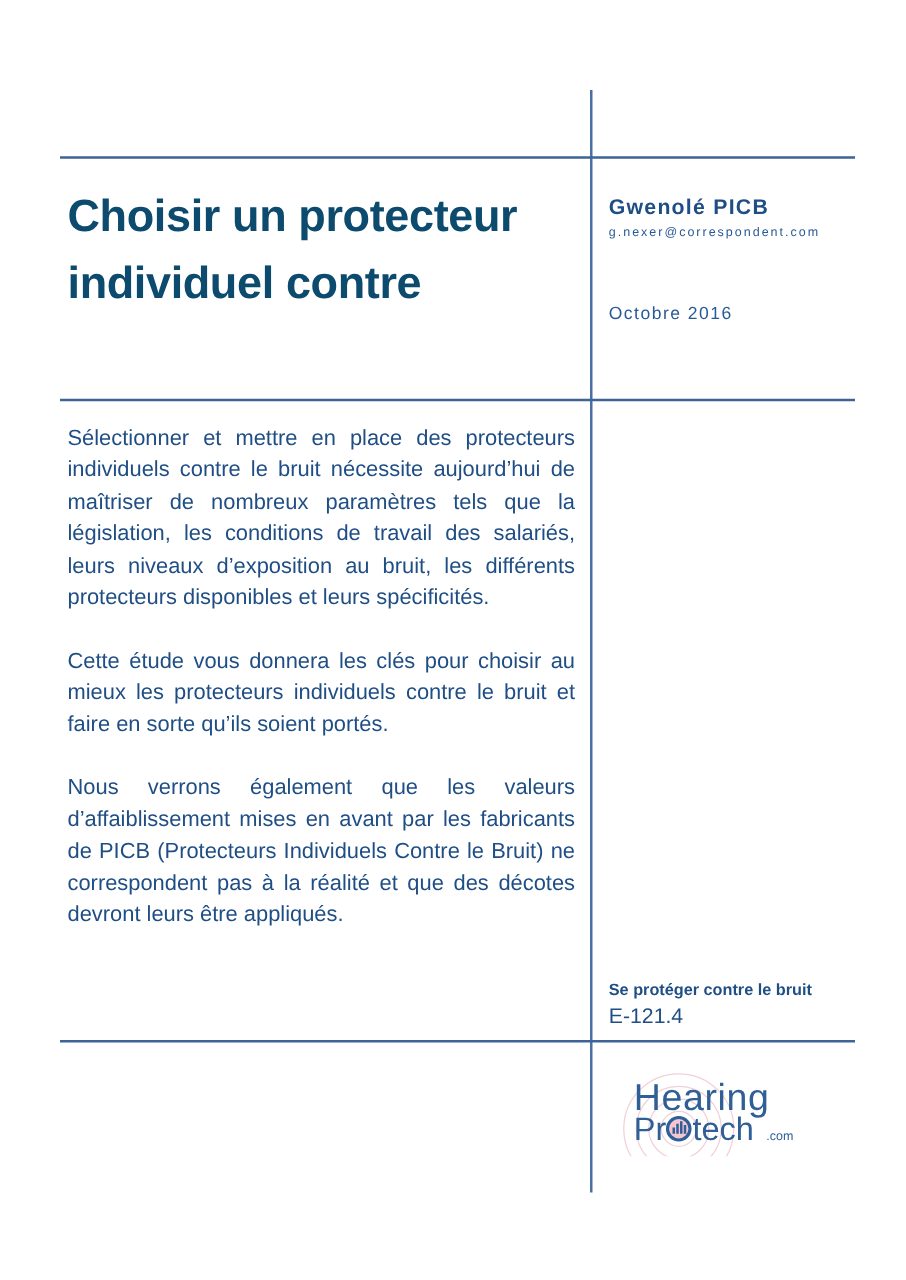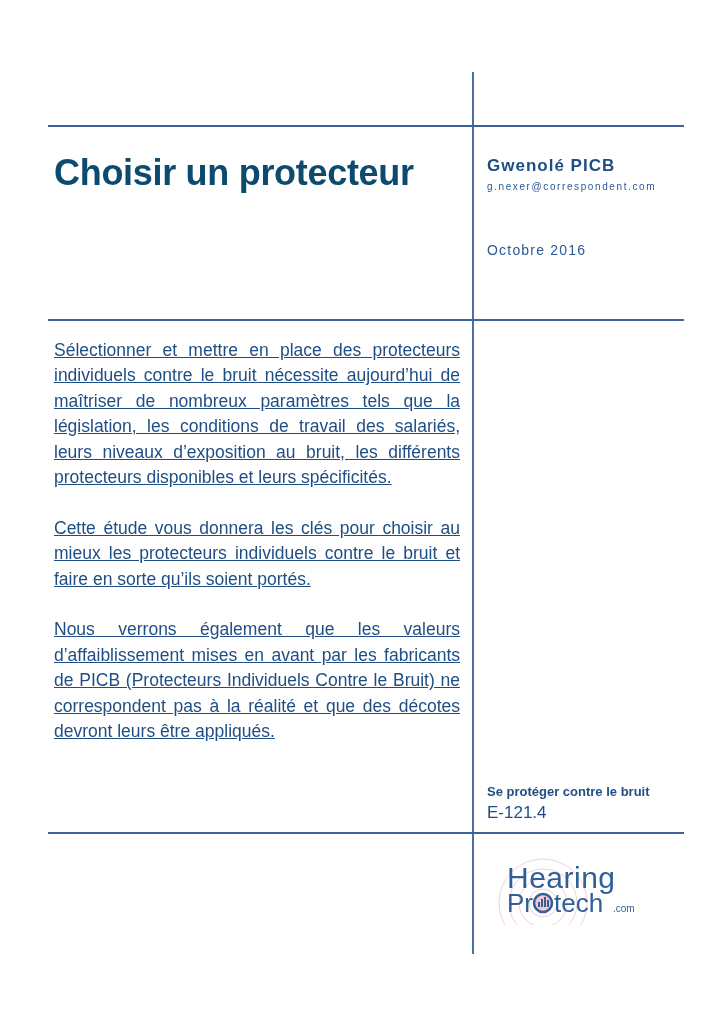--- a/index.html
+++ b/index.html
@@ -11,35 +11,36 @@
     .h2 { top: 319px; }
     .h3 { top: 832px; }
     .title { position: absolute; left: 54px; top: 146px; width: 410px;
              font-size: 36px; line-height: 53px; font-weight: bold; color: #0c4a6e; letter-spacing: -0.3px; }
     .author { position: absolute; left: 487px; top: 156px; font-size: 17px; font-weight: bold;
               color: #1f4e85; letter-spacing: 1px; }
     .email { position: absolute; left: 487px; top: 181px; font-size: 10px; color: #2a5a94; letter-spacing: 1.6px; }
     .date { position: absolute; left: 487px; top: 242px; font-size: 14px; color: #2a5a94; letter-spacing: 1.2px; }
     .body { position: absolute; left: 54px; top: 338px; width: 406px; font-size: 17.5px; line-height: 25.4px;
             color: #1f4e85; text-align: justify; }
-    .body p { margin: 0 0 25.4px 0; text-decoration: underline; }
+    .body p { margin: 0 0 25.4px 0; }
     .series { position: absolute; left: 487px; top: 784px; font-size: 13px; font-weight: bold; color: #1f4e85; }
     .code { position: absolute; left: 487px; top: 803px; font-size: 17px; color: #1f4e85; }
     .logo { position: absolute; left: 495px; top: 855px; width: 180px; height: 70px; }
   </style>
 </head>
 <body>
 
 <div class="vline"></div>
 <div class="hline h1"></div>
 <div class="hline h2"></div>
 <div class="hline h3"></div>
 
 <div class="title">
   <div>Choisir un protecteur</div>
+  <div>individuel contre</div>
 </div>
 
 <div class="author">Gwenolé PICB</div>
 <div class="email">g.nexer@correspondent.com</div>
 <div class="date">Octobre 2016</div>
 
 <div class="body">
   <p>Sélectionner et mettre en place des protecteurs individuels contre le bruit nécessite aujourd’hui de maîtriser de nombreux paramètres tels que la législation, les conditions de travail des salariés, leurs niveaux d’exposition au bruit, les différents protecteurs disponibles et leurs spécificités.</p>
   <p>Cette étude vous donnera les clés pour choisir au mieux les protecteurs individuels contre le bruit et faire en sorte qu’ils soient portés.</p>
   <p>Nous verrons également que les valeurs d’affaiblissement mises en avant par les fabricants de PICB (Protecteurs Individuels Contre le Bruit) ne correspondent pas à la réalité et que des décotes devront leurs être appliqués.</p>

